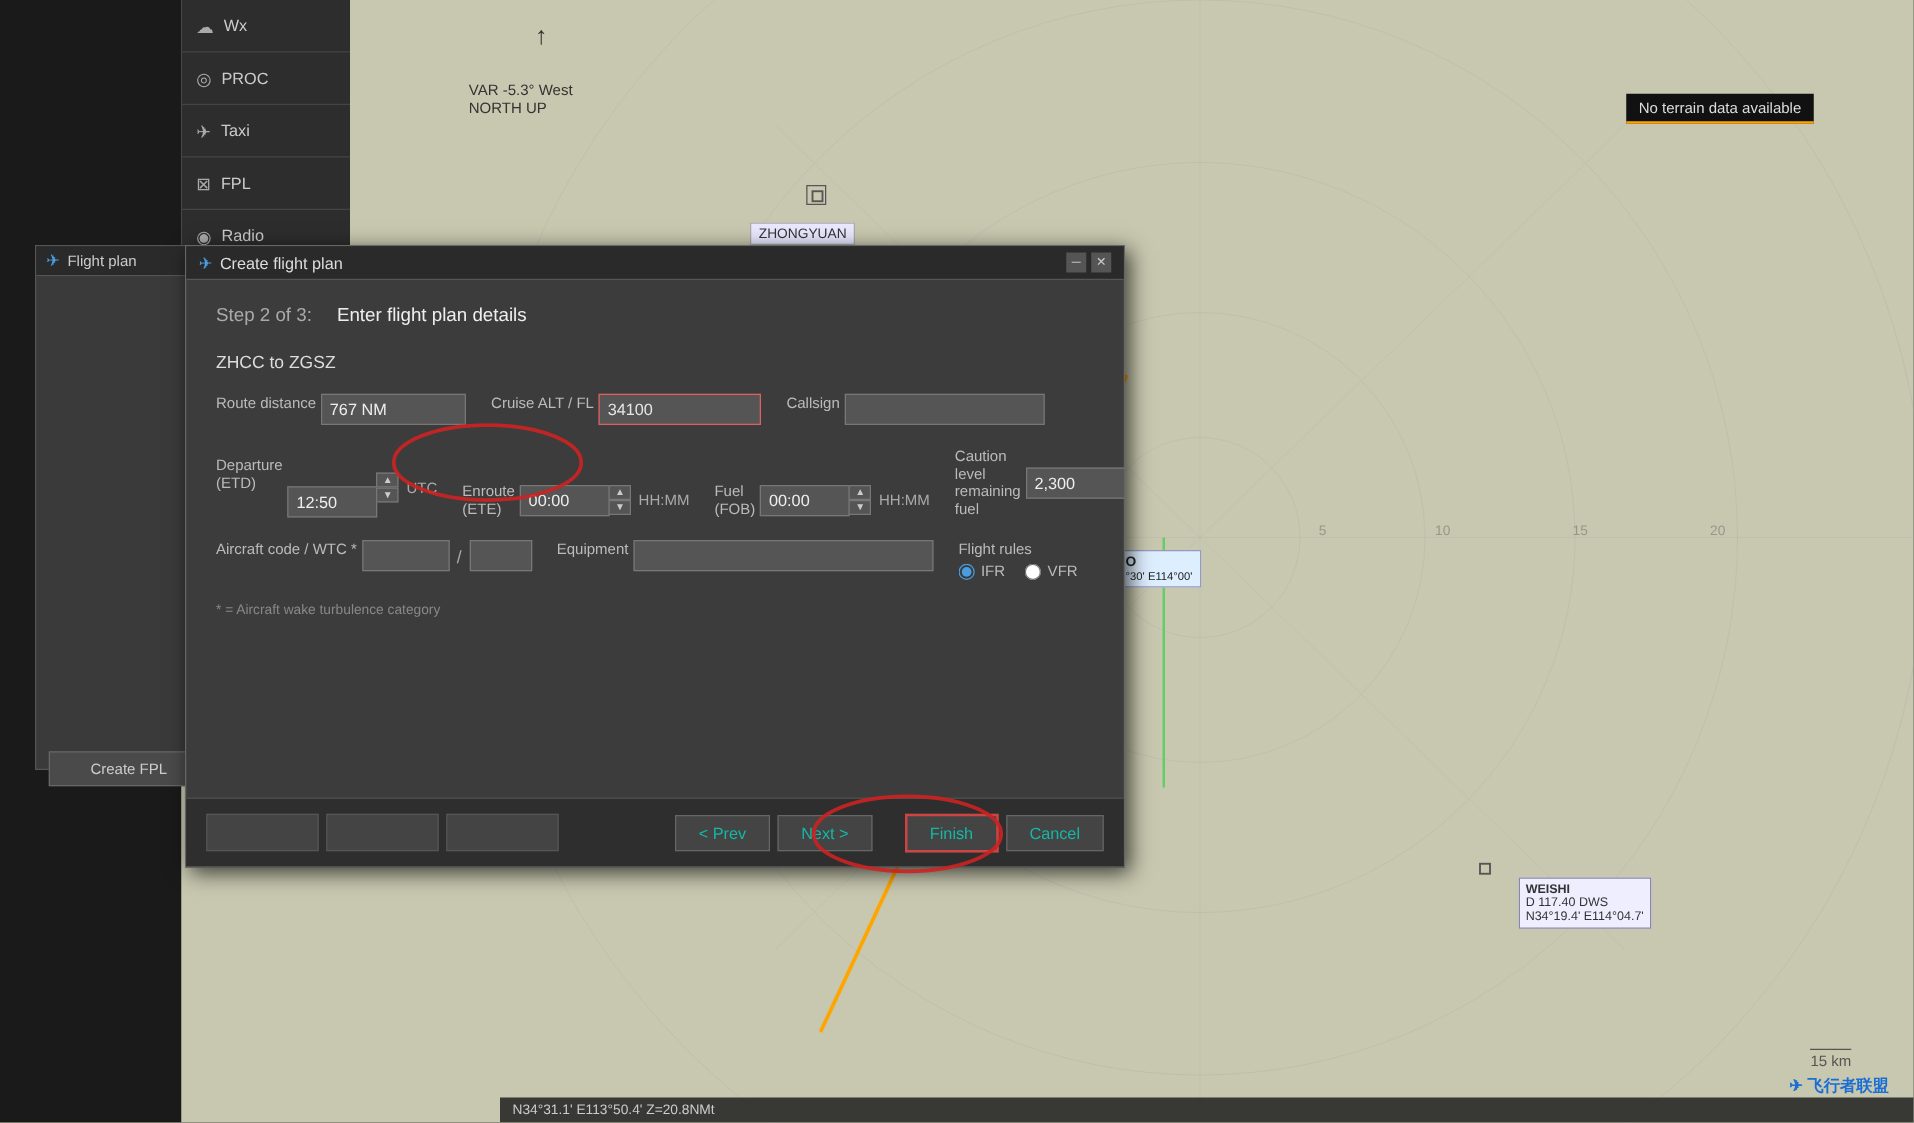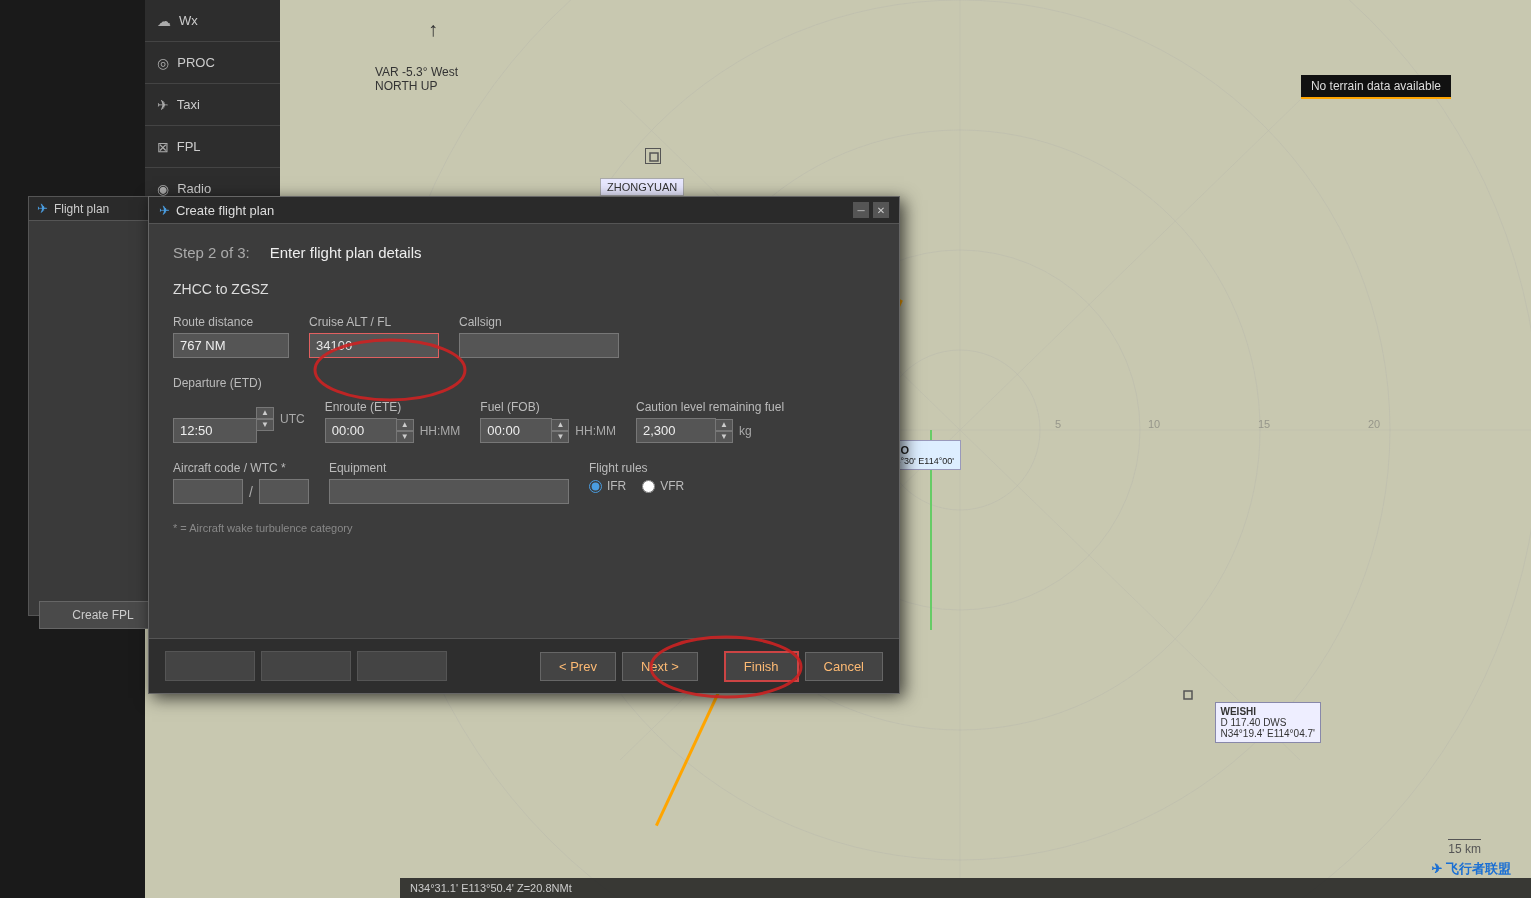--- a/index.html
+++ b/index.html
@@ -194,21 +194,21 @@
 
     .form-row {
       display: flex;
       gap: 20px;
       margin-bottom: 18px;
       align-items: flex-end;
     }
 
     .form-group {
       display: flex;
-      flex-direction: column;
+      flex-direction: row;
       gap: 4px;
     }
     .form-group label {
       color: #bbb;
       font-size: 12px;
     }
     .form-group input[type="text"],
     .form-group input[type="number"] {
       background: #555;
       border: 1px solid #777;
@@ -284,21 +284,21 @@
     .footer-placeholder-btn {
       width: 90px;
       height: 30px;
       background: #444;
       border: 1px solid #666;
     }
 
     .footer-btn {
       padding: 6px 18px;
       border: 1px solid #666;
-      color: #fdba74;
+      color: #14b8a6;
       font-size: 13px;
       cursor: pointer;
       background: #4a4a4a;
     }
 
     .footer-spacer { flex: 1; }
 
     .footer-btn-prev { background: #444; }
     .footer-btn-next { background: #444; }
     .footer-btn-finish {
@@ -532,21 +532,21 @@
         <label>Callsign</label>
         <input type="text" class="input-callsign" value="" style="background: rgb(85, 85, 85); border: 1px solid rgb(119, 119, 119); color: rgb(238, 238, 238); padding: 4px 6px; font-size: 13px; width: 160px;">
       </div>
     </div>
 
     <div class="form-row">
       <div class="form-group">
         <label>Departure (ETD)</label>
         <div class="input-with-unit">
           <div class="spinner-input">
-            <input type="text" value="12:50" style="background: rgb(85, 85, 85); border: 1px solid rgb(119, 119, 119); color: rgb(238, 238, 238); padding: 4px 6px; font-size: 13px; width: 84px; margin-top: 24px;">
+            <input type="text" value="12:50" style="background: rgb(85, 85, 85); border: 1px solid rgb(119, 119, 119); color: rgb(238, 238, 238); padding: 4px 6px; font-size: 13px; width: 72px; margin-top: 24px;">
             <div class="spinner-btns">
               <button class="spinner-btn">▲</button>
               <button class="spinner-btn">▼</button>
             </div>
           </div>
           <span class="input-unit">UTC</span>
         </div>
       </div>
       <div class="form-group">
         <label>Enroute (ETE)</label>

